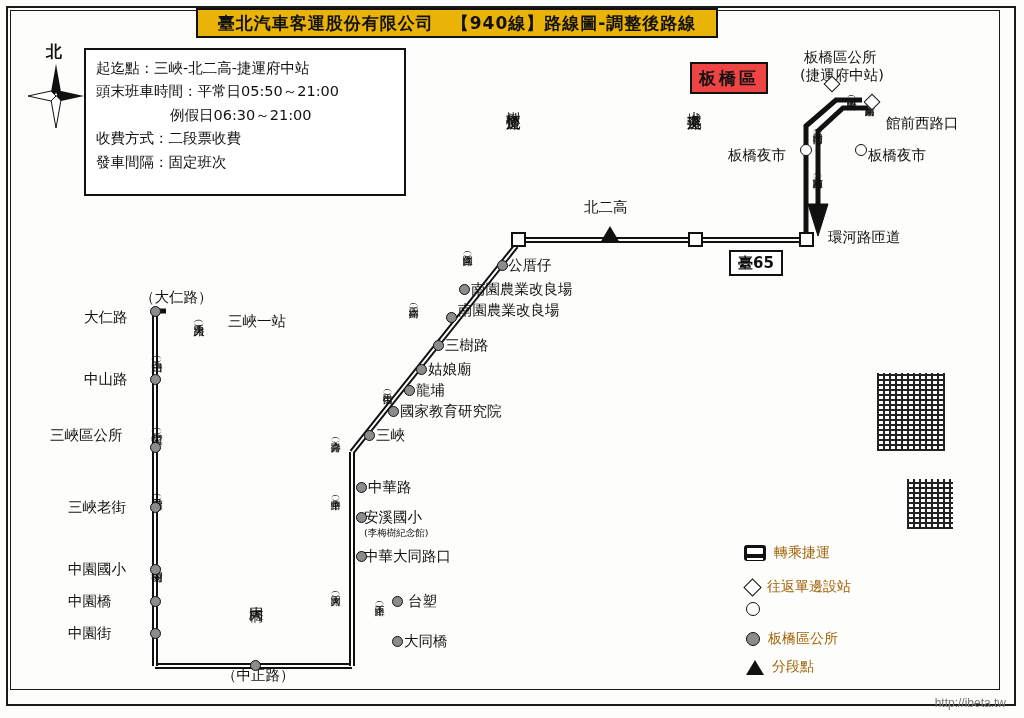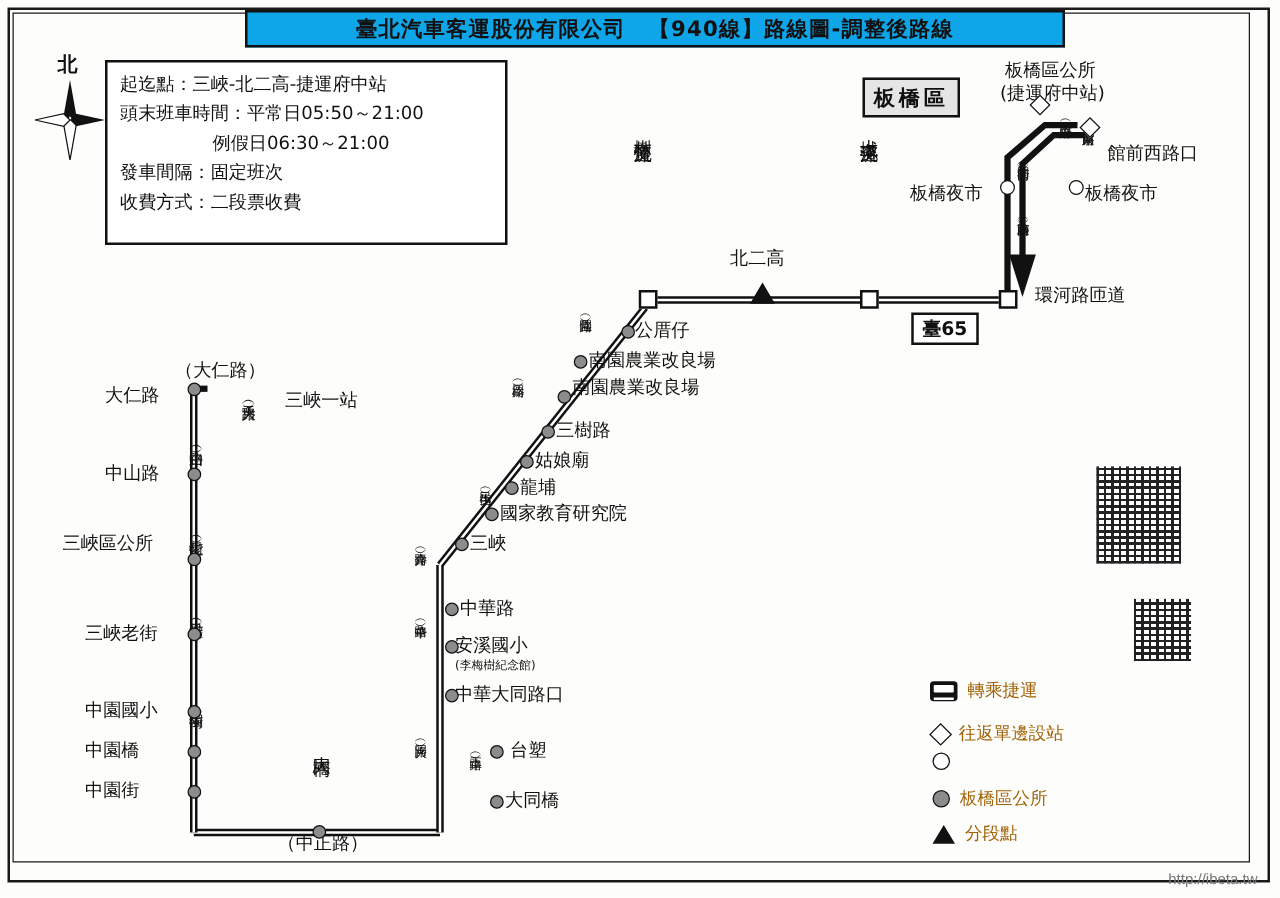--- a/index.html
+++ b/index.html
@@ -26,23 +26,23 @@
     position: absolute;
     left: 10px; top: 10px;
     width: 990px; height: 680px;
     border: 1px solid #1a1a1a;
     box-sizing: border-box;
   }
   
   .title-box {
     position: absolute;
     left: 196px; top: 8px;
-    width: 656px; height: 30px;
+    width: 522px; height: 30px;
     border: 2px solid #111;
-    background: #0ea5e9;
+    background: #eab308;
     display: flex;
     align-items: center;
     justify-content: center;
     box-sizing: border-box;
   }
   .title-box span {
     font-size: 17px;
     font-weight: bold;
     letter-spacing: 1px;
     color: #111;
@@ -68,21 +68,21 @@
   
   .compass { position: absolute; left: 24px; top: 42px; width: 64px; height: 86px; }
   .compass-label {
     position: absolute; left: 22px; top: 0;
     font-size: 16px; font-weight: bold; color: #111;
   }
   
   .district {
     position: absolute;
     border: 2px solid #111;
-    background: #e5e5e5;
+    background: #ef4444;
     display: flex; align-items: center; justify-content: center;
     font-size: 17px; font-weight: bold; letter-spacing: 3px;
     color: #111;
     box-sizing: border-box;
   }
   #district-banqiao { left: 690px; top: 62px; width: 78px; height: 32px; }
   #district-sanxia  { left: 212px; top: 508px; width: 100px; height: 34px; }
   .hw-label {
     position: absolute;
     border: 2px solid #111;
@@ -241,22 +241,22 @@
       <polygon points="32,86 37,58 32,50 27,58" fill="#fff" stroke="#111" stroke-width="1"></polygon>
       <polygon points="4,54 27,49 32,54 27,59" fill="#fff" stroke="#111" stroke-width="1"></polygon>
       <polygon points="60,54 37,49 32,54 37,59" fill="#111"></polygon>
     </svg>
   </div>
 
   <div class="info-box">
     <div class="info-line">起迄點：三峽-北二高-捷運府中站</div>
     <div class="info-line">頭末班車時間：平常日05:50～21:00</div>
     <div class="info-line indent">例假日06:30～21:00</div>
+    <div class="info-line">收費方式：二段票收費</div>
     <div class="info-line">發車間隔：固定班次</div>
-    <div class="info-line">收費方式：二段票收費</div>
   </div>
 
   <svg class="overlay">
 
     <g stroke="#111" fill="none">
 
       <path d="M 519 240 L 806 240" stroke-width="6"></path>
       <path d="M 519 240 L 806 240" stroke-width="2" stroke="#fff"></path>
 
       <path d="M 516 246 L 352 452" stroke-width="6"></path>

